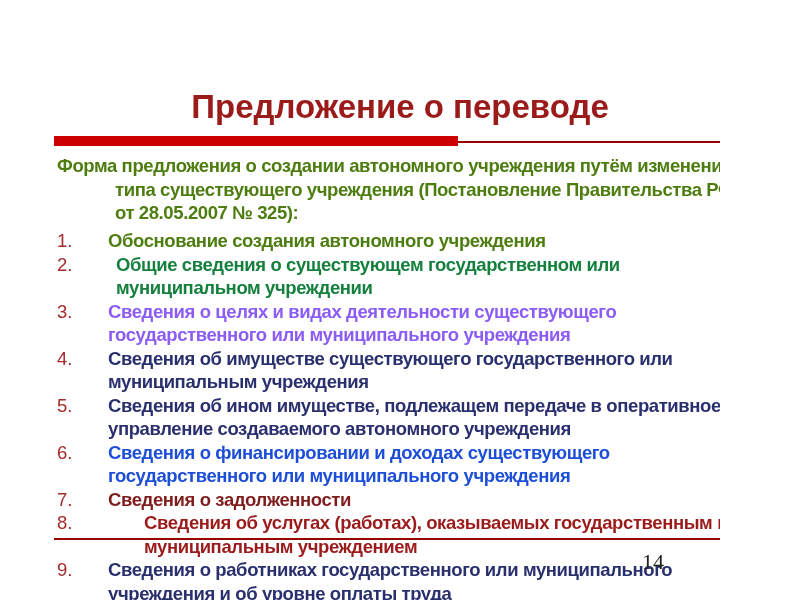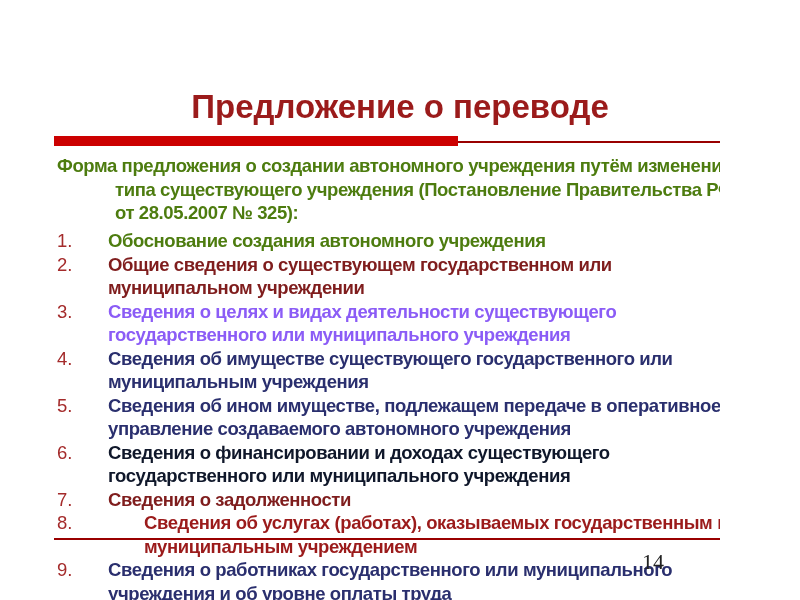--- a/index.html
+++ b/index.html
@@ -109,41 +109,41 @@
 типа существующего учреждения (Постановление Правительства РФ
 от 28.05.2007 № 325):</p>
 
   <div class="list">
       <div class="list-row">
         <div class="list-num" style="color: rgb(164, 43, 43);">1.</div>
         <div class="list-text" style="color: #4d7c0f;">Обоснование создания автономного учреждения</div>
       </div>
       <div class="list-row">
         <div class="list-num" style="color: rgb(164, 43, 43);">2.</div>
-        <div class="list-text" style="color: #7f1d1d;">Общие сведения о существующем государственном или
+        <div class="list-text" style="color: #15803d; margin-left: 8px;">Общие сведения о существующем государственном или
 муниципальном учреждении</div>
       </div>
       <div class="list-row">
         <div class="list-num" style="color: rgb(164, 43, 43);">3.</div>
         <div class="list-text" style="color: #8b5cf6;">Сведения о целях и видах деятельности существующего
 государственного или муниципального учреждения</div>
       </div>
       <div class="list-row">
         <div class="list-num" style="color: rgb(164, 43, 43);">4.</div>
         <div class="list-text" style="color: rgb(42, 47, 110);">Сведения об имуществе существующего государственного или
 муниципальным учреждения</div>
       </div>
       <div class="list-row">
         <div class="list-num" style="color: rgb(164, 43, 43);">5.</div>
         <div class="list-text" style="color: rgb(42, 47, 110);">Сведения об ином имуществе, подлежащем передаче в оперативное
 управление создаваемого автономного учреждения</div>
       </div>
       <div class="list-row">
         <div class="list-num" style="color: rgb(164, 43, 43);">6.</div>
-        <div class="list-text" style="color: #0f172a;">Сведения о финансировании и доходах существующего
+        <div class="list-text" style="color: #1d4ed8;">Сведения о финансировании и доходах существующего
 государственного или муниципального учреждения</div>
       </div>
       <div class="list-row">
         <div class="list-num" style="color: rgb(164, 43, 43);">7.</div>
         <div class="list-text" style="color: #7f1d1d;">Сведения о задолженности</div>
       </div>
       <div class="list-row red">
         <div class="list-num" style="color: rgb(164, 43, 43);">8.</div>
         <div class="list-text" style="color: rgb(155, 27, 27); margin-left: 36px;">Сведения об услугах (работах), оказываемых государственным или
 муниципальным учреждением</div>

